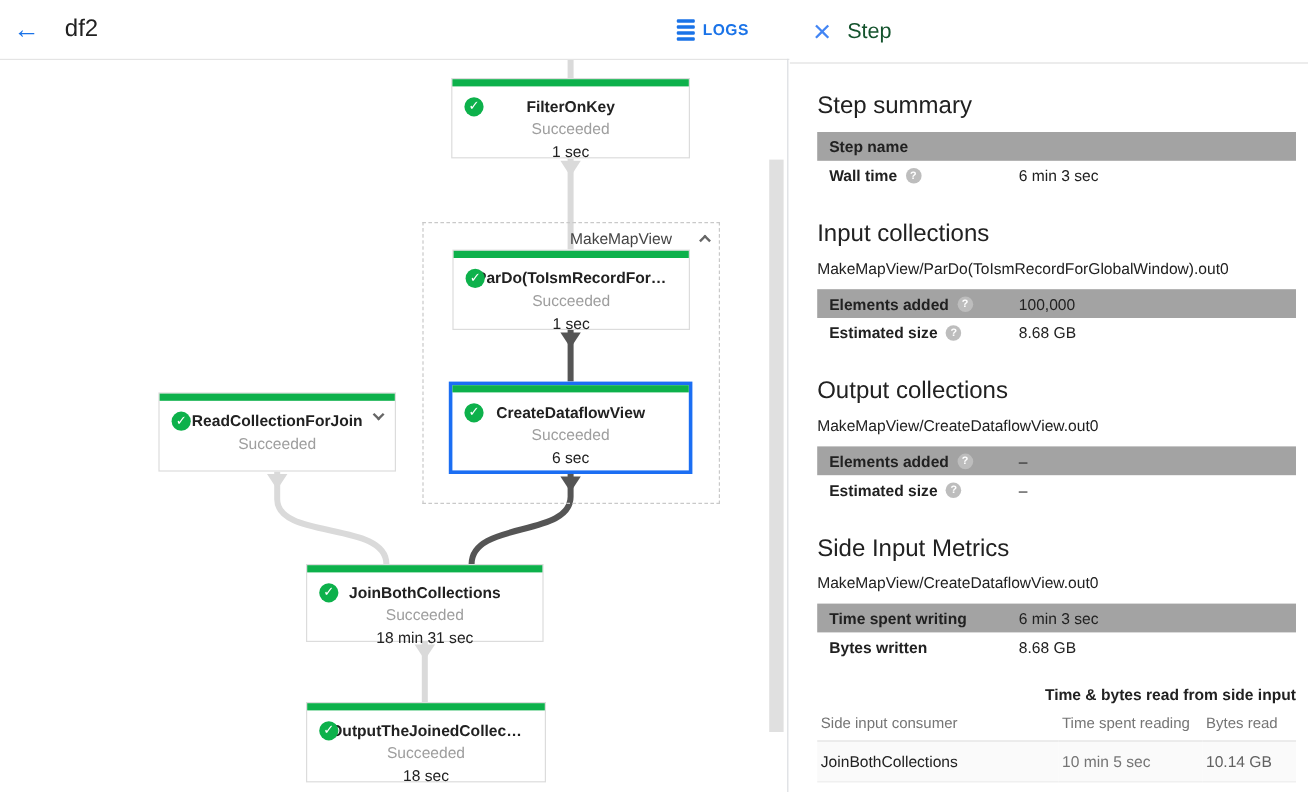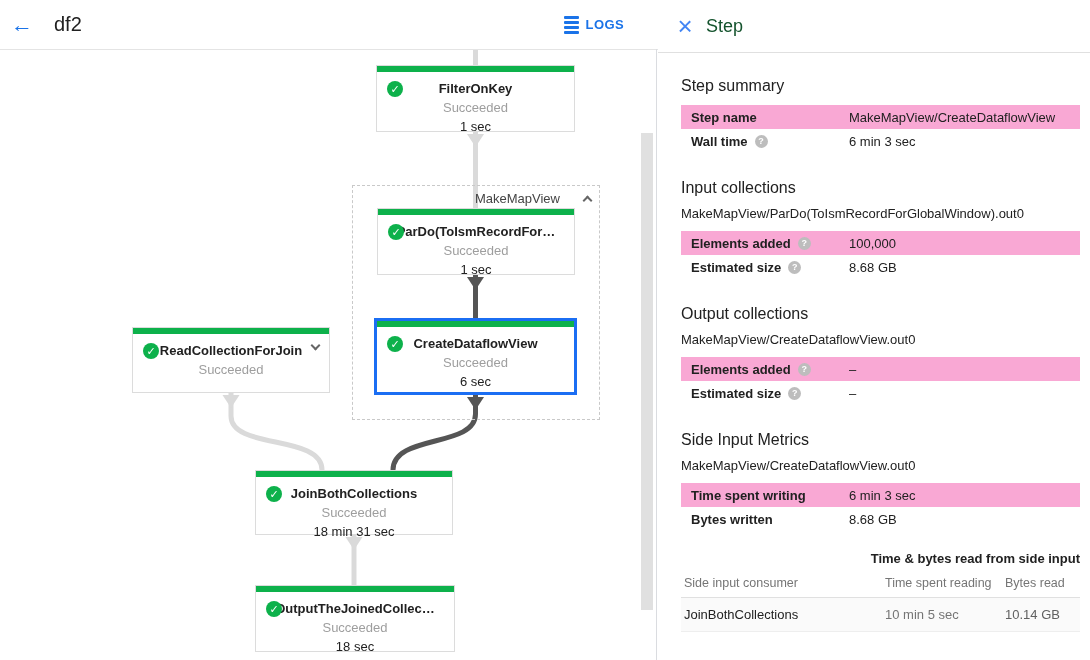--- a/index.html
+++ b/index.html
@@ -53,28 +53,28 @@
   .node-chev { position:absolute; right:10px; top:3px; cursor:pointer; }
 
   
   .panel { position:absolute; left:658px; top:0; width:432px; height:660px; background:#fff; overflow:hidden; }
   .panel-header { height:53px; border-bottom:1px solid #e0e0e0; display:flex; align-items:center; }
   .close-btn { width:30px; margin-left:12px; text-align:center; font-size:26px; color:#4285f4;
     cursor:pointer; line-height:26px; }
   .panel-title { font-size:18px; color:#14532d; margin-left:6px; }
   .panel-body { padding:0 10px 0 23px; }
 
-  .sec-heading { font-size:16px; color:#212121; font-weight:400; }
+  .sec-heading { font-size:20px; color:#212121; font-weight:400; }
   .h-summary { margin-top:24px; }
   .h-section { margin-top:26px; }
   .coll-name { font-size:13px; color:#212121; margin-top:9px; }
 
   .kv-rows { margin-top:10px; }
   .kv-row { display:flex; align-items:center; height:24px; padding-left:10px; font-size:13px; }
-  .kv-row.shaded { background:#f9a8d4; }
+  .kv-row.shaded { background:#a3a3a3; }
   .kv-label { width:158px; font-weight:bold; color:#212121; display:flex; align-items:center; gap:7px; }
   .kv-value { color:#212121; }
   .help { display:inline-block; width:13px; height:13px; border-radius:50%; background:#bdbdbd;
     color:#fff; font-size:9px; font-weight:bold; line-height:13px; text-align:center; cursor:pointer; }
 
   .tbl-title { font-size:13px; font-weight:bold; margin-top:20px;text-align:right; }
   table.side-tbl { width:100%; border-collapse:collapse; margin-top:4px; font-size:13px; }
   .side-tbl th { font-weight:400; color:#757575; text-align:left; padding:6px 0 7px 3px;
     border-bottom:1px solid #e0e0e0; font-size:12.5px; }
   .side-tbl td { padding:9px 0 9px 3px; border-bottom:1px solid #eee; background:#fafafa; color:#212121; }
@@ -194,21 +194,20 @@
     </div>
 
     <div class="panel-body">
 
       <div class="sec-heading h-summary">Step summary</div>
       <div class="kv-rows">
         <div class="kv-row shaded">
           <span class="kv-label">
               <span>Step name</span>
             </span>
-          <span class="kv-value">MakeMapView/CreateDataflowView</span>
         </div>
         <div class="kv-row">
           <span class="kv-label">
               <span>Wall time</span>
             <span class="help">?</span>
             </span>
           <span class="kv-value">6 min 3 sec</span>
         </div>
       </div>
 

